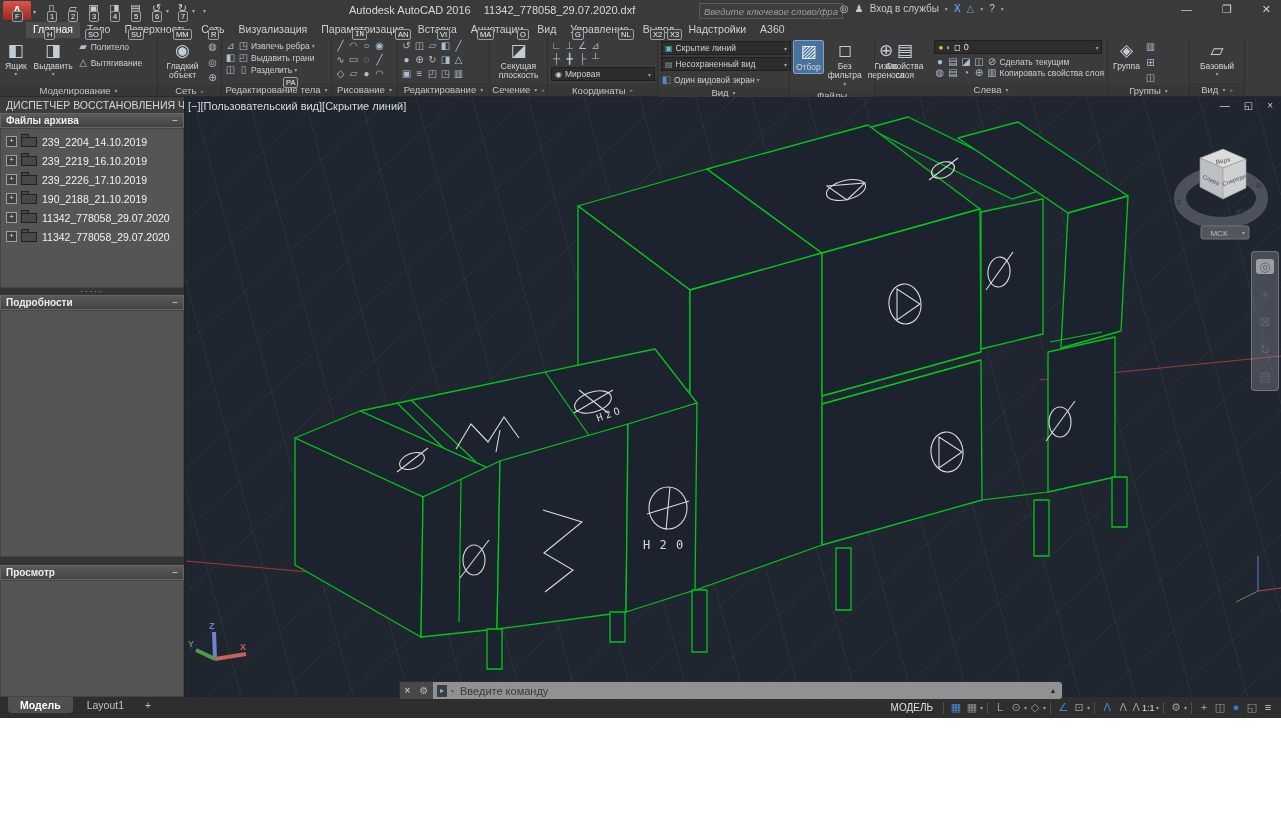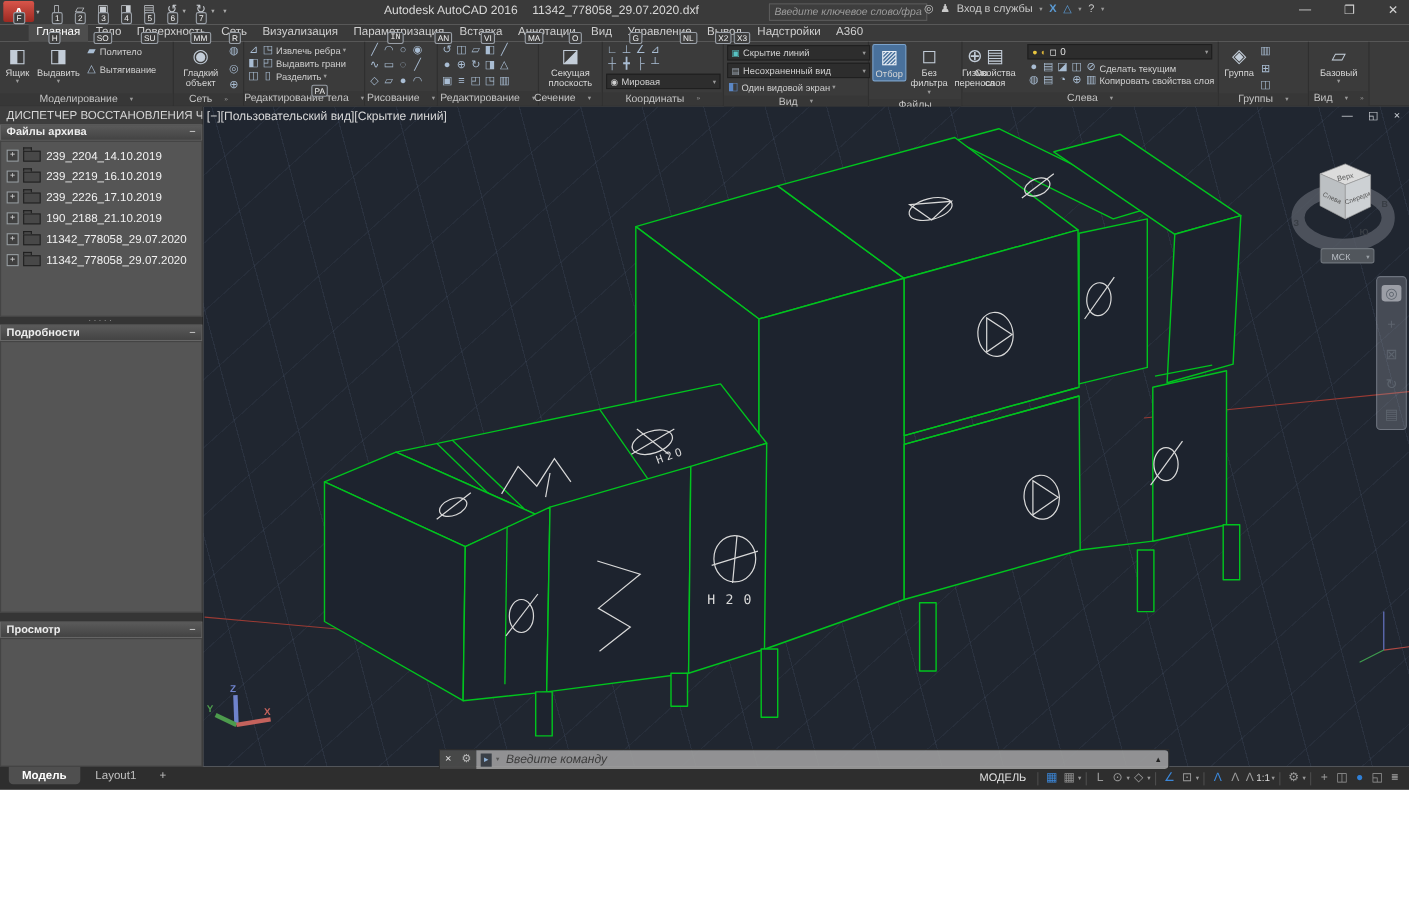--- a/index.html
+++ b/index.html
@@ -30,21 +30,21 @@
   
   .rtabs{position:absolute;left:0;top:22px;width:1281px;height:16px;background:#3a3a3a;
          display:flex;padding-left:26px;box-sizing:border-box;}
   .rtab{padding:1px 7px 0 7px;font-size:10.5px;color:#cfcfcf;white-space:nowrap;}
   .rtab.active{background:#4d4d4d;color:#fff;}
   .keytips{position:absolute;left:0;top:29px;width:1281px;height:12px;z-index:31;pointer-events:none;}
   .ribbon{position:absolute;left:0;top:38px;width:1281px;height:59px;background:#3b3b3b;
           display:flex;border-bottom:1px solid #2a2a2a;box-sizing:border-box;}
   .panel{border-right:1px solid #2f2f2f;display:flex;flex-direction:column;box-sizing:border-box;flex:0 0 auto;}
   .pcontent{flex:1;display:flex;align-items:flex-start;padding:2px 3px;gap:3px;}
-  .pfooter{height:13px;display:flex;align-items:center;justify-content:center;gap:11px;
+  .pfooter{height:13px;display:flex;align-items:center;justify-content:center;gap:4px;
            font-size:9.5px;color:#c4c4c4;background:#373737;white-space:nowrap;}
   .bigbtn{display:flex;flex-direction:column;align-items:center;font-size:8.5px;color:#d6d6d6;
           text-align:center;line-height:1.1;padding:1px 2px;}
   .bicon{font-size:17px;height:21px;color:#c3cdd8;display:flex;align-items:center;}
   .vcol{display:flex;flex-direction:column;justify-content:space-between;height:42px;padding-top:1px;}
   .srow{display:flex;align-items:center;gap:2px;font-size:8.5px;color:#cfcfcf;white-space:nowrap;}
   .sicon{font-size:10px;color:#a9bdd3;width:11px;text-align:center;display:inline-block;}
   .vfield{display:flex;align-items:center;gap:3px;width:122px;height:12px;background:#2d2d2d;
           border:1px solid #1f1f1f;font-size:8.5px;color:#d0d0d0;padding:0 3px;margin:1px 0;}
   .vfield .fic{font-size:8px;}
@@ -98,21 +98,21 @@
   .wt{fill:#d9d9d9;font-family:"DejaVu Sans Mono","Liberation Mono",monospace;}
   .rx{stroke:#9c3b34;stroke-width:1;}
   
   .cmdbar{position:absolute;left:399px;top:681px;width:664px;height:19px;display:flex;z-index:6;
           border:1px solid #2e2e2e;box-sizing:border-box;}
   .cmd-left{width:33px;background:rgba(74,74,74,.95);display:flex;align-items:center;
             justify-content:space-around;color:#e0e0e0;font-size:10px;}
   .cmd-main{flex:1;background:rgba(160,160,160,.88);display:flex;align-items:center;gap:4px;
             padding:0 4px;border-radius:0 3px 3px 0;}
   .cmd-pbox{background:#3a3f46;color:#8fb2d8;font-size:8px;padding:0 3px;line-height:12px;}
-  .cmd-input{flex:1;background:transparent;border:none;outline:none;font-style:italic;
+  .cmd-input{flex:1;background:transparent;border:none;outline:none;
              font-size:11px;color:#333;font-family:inherit;}
   .cmd-input::placeholder{color:#3c3c3c;}
   .cmd-up{color:#222;font-size:8px;padding-right:3px;}
   
   .statusbar{position:absolute;left:0;top:697px;width:1281px;height:21px;background:#2e2e2e;
              display:flex;align-items:center;box-sizing:border-box;}
   .ltabs{display:flex;align-items:flex-start;height:100%;padding-left:8px;gap:2px;}
   .ltab{padding:2px 12px;font-size:10.5px;color:#c0c0c0;border-radius:0 0 4px 4px;}
   .ltab.active{background:#4f4f4f;color:#fff;font-weight:bold;}
   .ltab.plus{padding:2px 7px;}

